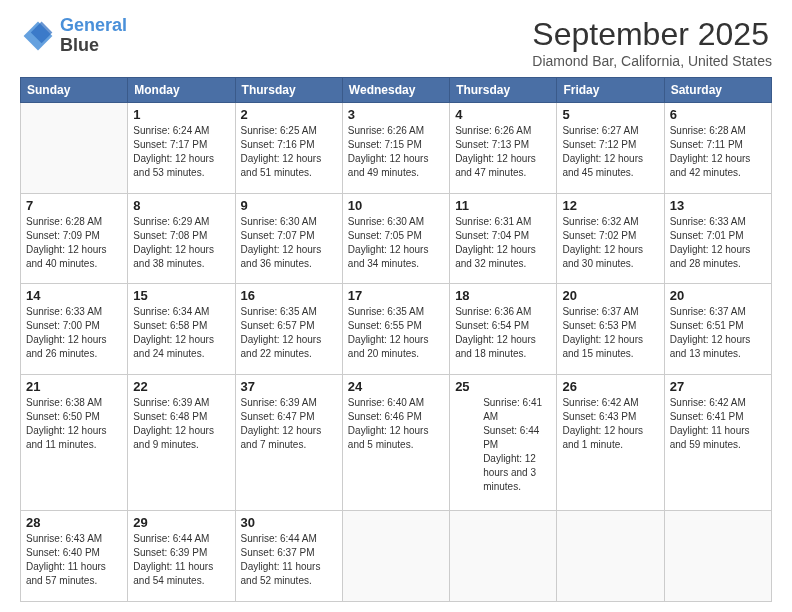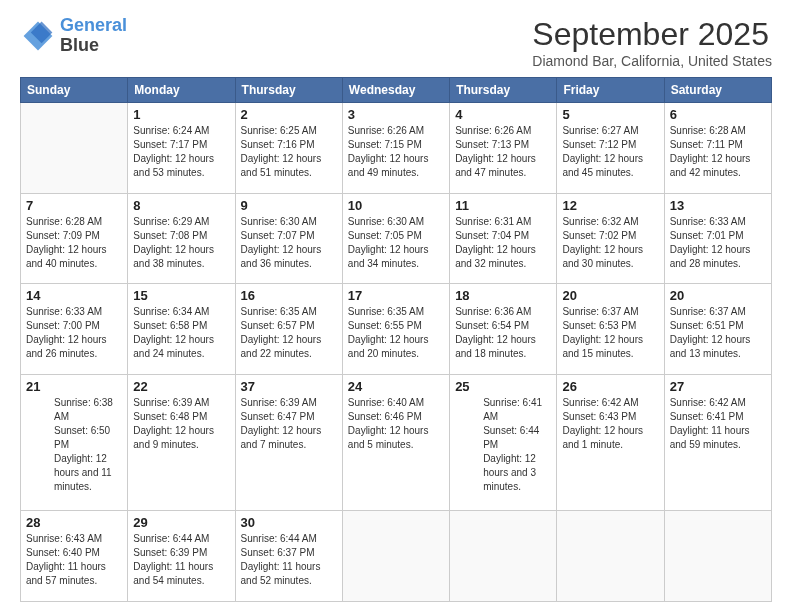--- a/index.html
+++ b/index.html
@@ -250,21 +250,21 @@
           <td>
             <div class="day-num">20</div>
             <div class="day-detail" style="white-space: pre-line;">Sunrise: 6:37 AM
 Sunset: 6:51 PM
 Daylight: 12 hours and 13 minutes.</div>
           </td>
         </tr>
         <tr>
           <td>
             <div class="day-num">21</div>
-            <div class="day-detail" style="white-space: pre-line; margin-left: 28px;">Sunrise: 6:38 AM
+            <div class="day-detail" style="white-space: pre-line;">Sunrise: 6:38 AM
 Sunset: 6:50 PM
 Daylight: 12 hours and 11 minutes.</div>
           </td>
           <td>
             <div class="day-num">22</div>
             <div class="day-detail" style="white-space: pre-line;">Sunrise: 6:39 AM
 Sunset: 6:48 PM
 Daylight: 12 hours and 9 minutes.</div>
           </td>
           <td>

